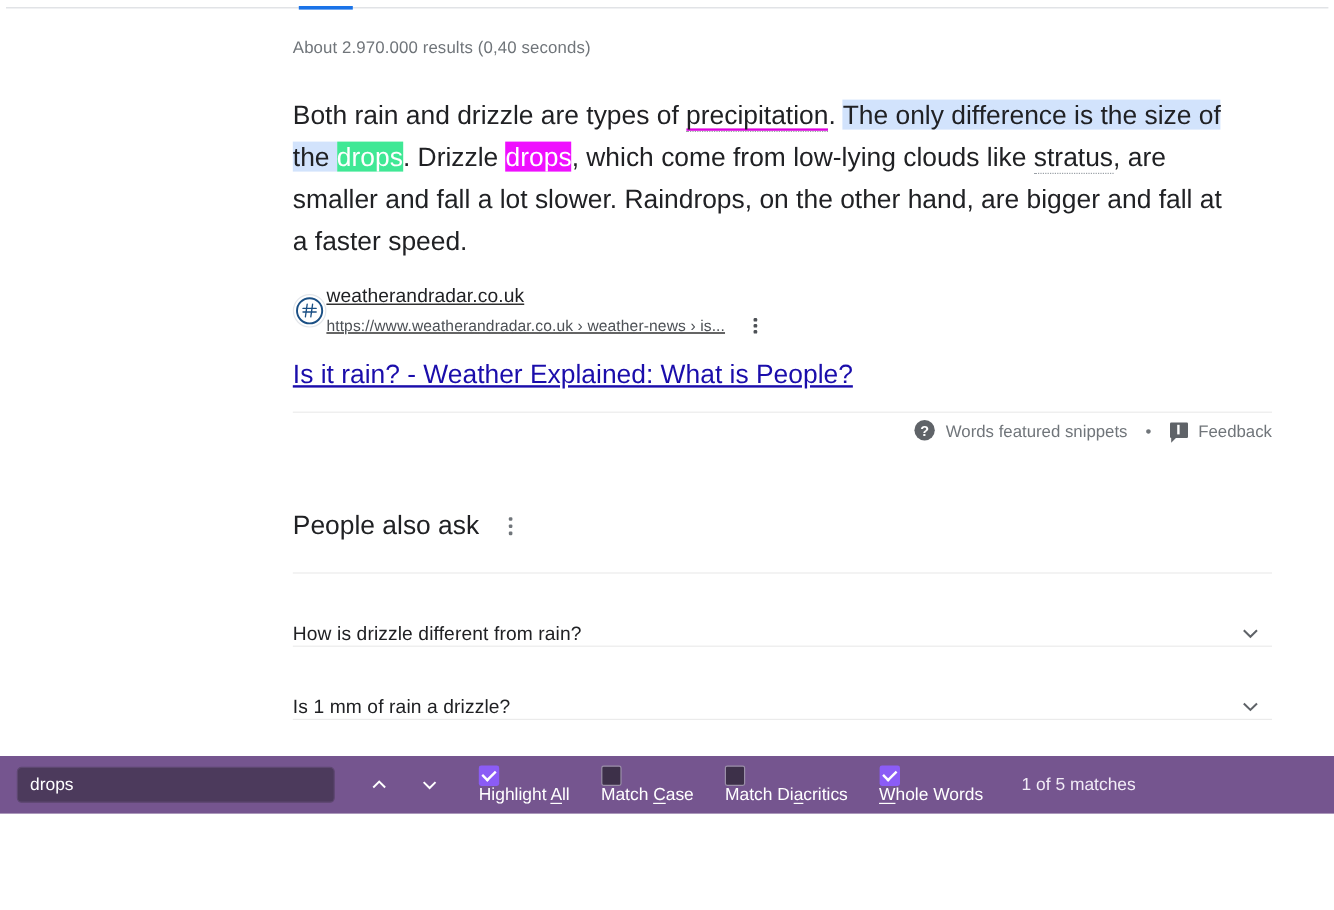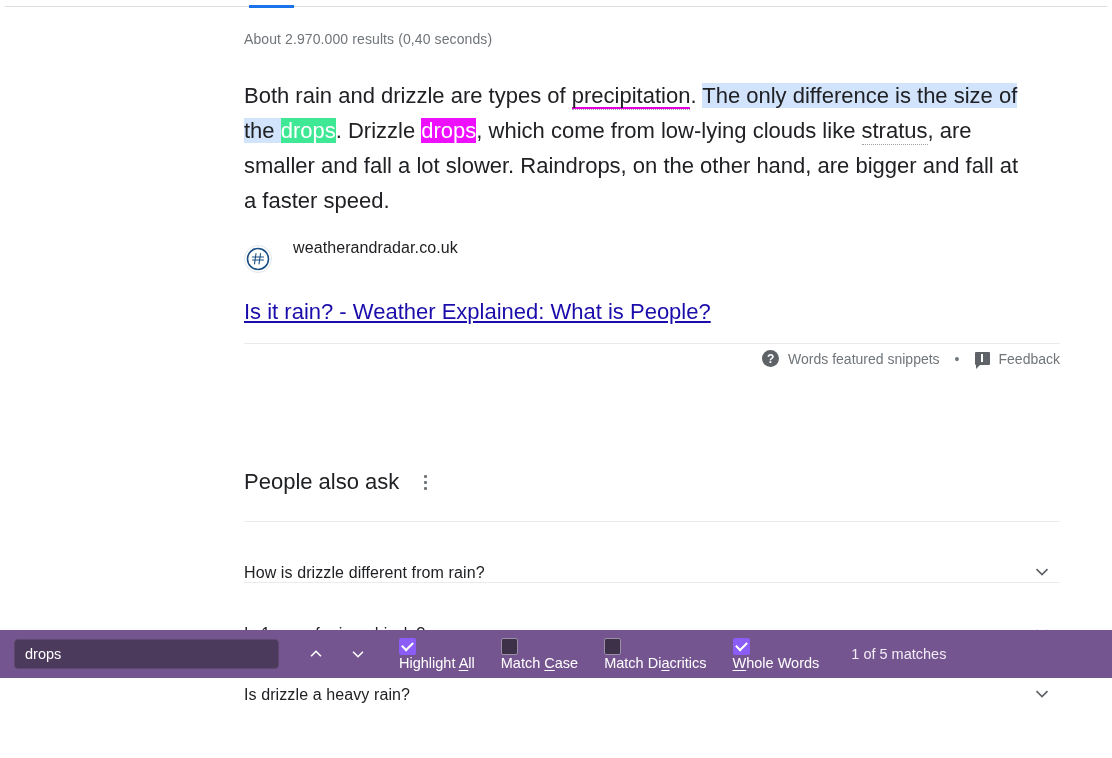--- a/index.html
+++ b/index.html
@@ -97,22 +97,23 @@
     background: #ffffff;
     border: 1px solid #e3e6ea;
     flex: 0 0 auto;
     margin-top: 5px;
     display: flex;
     align-items: center;
     justify-content: center;
     overflow: hidden;
   }
   .source-meta {
-    margin-left: 21px;
+    margin-left: 0;
     line-height: 1;
+    text-decoration: underline;
   }
   .site-name {
     font-size: 16px;
     color: #202124;
     letter-spacing: .1px;
   }
   .url-row {
     display: flex;
     align-items: center;
     margin-top: 6px;
@@ -200,21 +201,20 @@
     width: 2px; height: 8px;
     background: #ffffff;
   }
   .feedback-link { cursor: pointer; }
 
   
   .paa {
     position: absolute;
     left: 0; top: 425px;
     width: 816px;
-    margin-top: 44px;
   }
   .paa-head {
     display: flex;
     align-items: center;
     padding-bottom: 6px;
   }
   .paa-title {
     font-size: 22px;
     color: #202124;
     letter-spacing: 0;
@@ -354,20 +354,28 @@
           <g stroke="#1a4f84" stroke-width="1.1" stroke-linecap="round">
             <line x1="6.5" y1="10" x2="17.5" y2="10"></line>
             <line x1="6.5" y1="13" x2="17.5" y2="13"></line>
             <line x1="10" y1="6.5" x2="8.5" y2="17"></line>
             <line x1="14.5" y1="6.5" x2="13" y2="17"></line>
           </g>
         </svg>
       </div>
       <div class="source-meta">
         <div class="site-name">weatherandradar.co.uk</div>
+        <div class="url-row">
+          <span class="url-text">https://www.weatherandradar.co.uk › weather-news › is...</span>
+          <span class="kebab">
+            <span></span>
+              <span></span>
+              <span></span>
+          </span>
+        </div>
       </div>
     </div>
 
     <a class="snippet-title" href="#">Is it rain? - Weather Explained: What is People?</a>
 
     <div class="snippet-divider"></div>
 
     <div class="snippet-footer">
       <span class="qmark">?</span>
       <span class="about-link">Words featured snippets</span>

